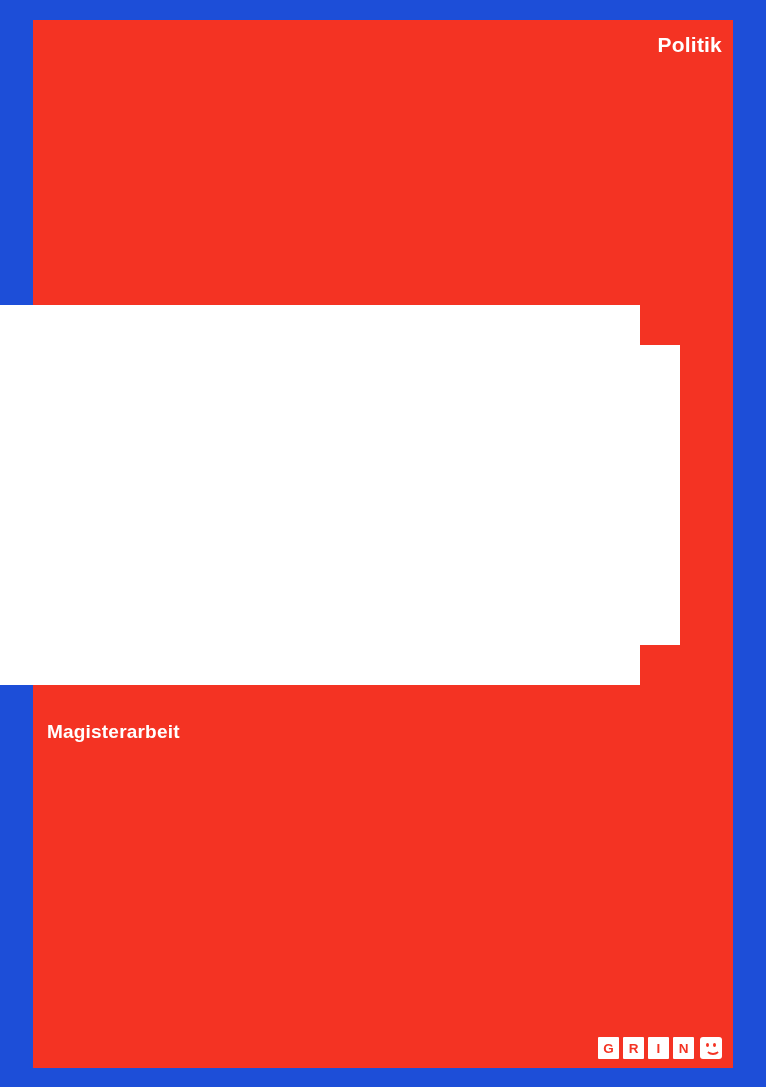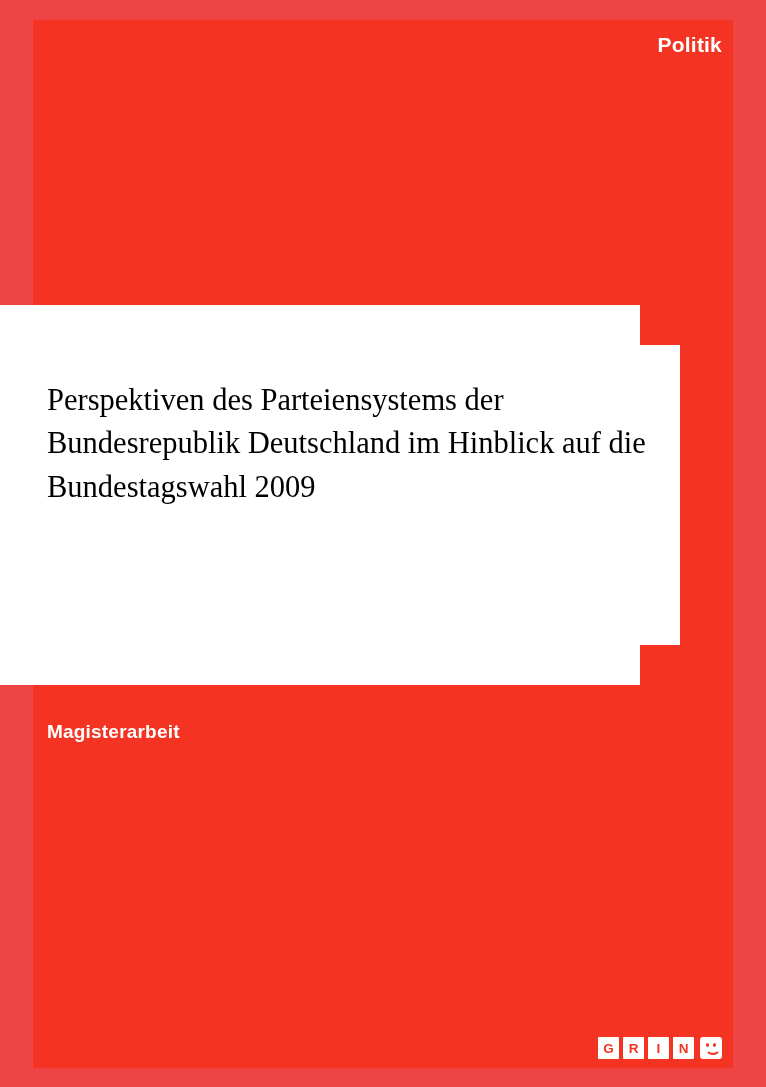--- a/index.html
+++ b/index.html
@@ -7,21 +7,21 @@
     padding: 0;
     background: #ffffff;
   }
   body {
     font-family: "Liberation Sans", sans-serif;
   }
   .page {
     position: relative;
     width: 766px;
     height: 1087px;
-    background: #ef4444;
+    background: #1d4ed8;
     overflow: hidden;
   }
   
   .red-panel {
     position: absolute;
     left: 33px;
     top: 20px;
     width: 700px;
     height: 1048px;
     background: #f43323;
@@ -161,21 +161,20 @@
 <body>
 
 <div class="page">
 
   <div class="red-panel"></div>
 
   <div class="category">Politik</div>
 
   <div class="white-card">
     <div class="card-inner">
-      <div class="title">Perspektiven des Parteiensystems der Bundesrepublik Deutschland im Hinblick auf die Bundestagswahl 2009</div>
     </div>
   </div>
   <div class="notch-tr"></div>
   <div class="notch-br"></div>
 
   <div class="doctype">Magisterarbeit</div>
 
   <div class="grin-logo">
     <span class="grin-letter">G</span>
     <span class="grin-letter">R</span>

